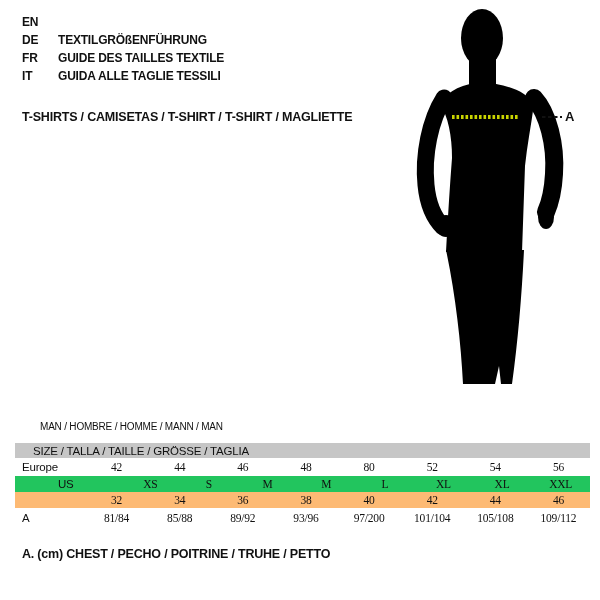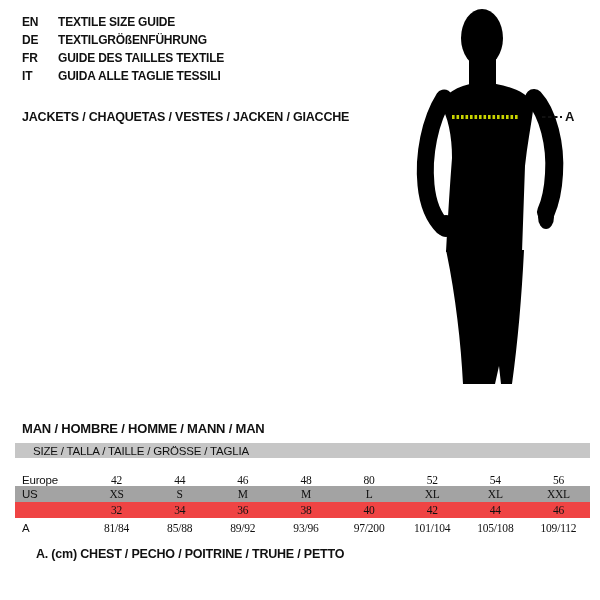--- a/index.html
+++ b/index.html
@@ -20,62 +20,61 @@
   .cat-line { height:18px; line-height:18px; font-size:12.5px;
               font-weight:bold; letter-spacing:-0.2px; }
 
   
   .figure { position:absolute; left:410px; top:0; width:190px; height:400px; }
   .figure svg { position:absolute; left:0; top:0; }
   .measure-label { position:absolute; left:155px; top:109px;
                    font-size:13px; font-weight:bold; line-height:15px; }
 
   
-  .section-title { position:absolute; left:22px; top:421px;
-                   font-size:13px; font-weight:bold; letter-spacing:-0.2px; }
+  .section-title { position:absolute; left:40px; top:421px;
+                   font-size:10px; font-weight:normal; letter-spacing:-0.2px; }
 
   
   .size-table { position:absolute; left:15px; top:443px; width:575px;
                 font-size:11.5px; letter-spacing:-0.2px; }
   .table-header { height:15px; line-height:17px; padding-left:18px; }
   .t-row { display:flex; align-items:center; height:16px; }
   .t-row.tall { height:19px; }
   .t-label { width:70px; padding-left:7px; }
   .t-cell { flex:1; text-align:center;font-family:Liberation Serif, serif; }
 
   
-  .footnote { position:absolute; left:36px; top:547px;
+  .footnote { position:absolute; left:22px; top:547px;
               font-size:12.5px; font-weight:bold; letter-spacing:-0.2px; }
 </style>
 </head>
 <body>
 
 <div class="canvas">
 
   <div class="lang-list">
     <div class="lang-row">
       <span class="lang-code">EN</span>
-      <span class="lang-label">TEXTILE SIZE GUIDE</span>
     </div>
     <div class="lang-row">
       <span class="lang-code">DE</span>
       <span class="lang-label">TEXTILGRÖßENFÜHRUNG</span>
     </div>
     <div class="lang-row">
       <span class="lang-code">FR</span>
       <span class="lang-label">GUIDE DES TAILLES TEXTILE</span>
     </div>
     <div class="lang-row">
       <span class="lang-code">IT</span>
       <span class="lang-label">GUIDA ALLE TAGLIE TESSILI</span>
     </div>
   </div>
 
   <div class="cat-lines">
-    <div class="cat-line">JACKETS / CHAQUETAS / VESTES / JACKEN / GIACCHE</div>
+    <div class="cat-line">T-SHIRTS / CAMISETAS / T-SHIRT / T-SHIRT / MAGLIETTE</div>
   </div>
 
   <div class="figure">
     <svg width="190" height="400" viewBox="0 0 190 400">
       <g fill="#000000">
 
         <ellipse cx="72" cy="38" rx="21" ry="29"></ellipse>
 
         <rect x="59" y="50" width="27" height="38"></rect>
 
@@ -100,45 +99,45 @@
       <line x1="132" y1="117" x2="152" y2="117" stroke-width="2.2" stroke-dasharray="3.5 2.5" stroke="#111111"></line>
     </svg>
     <span class="measure-label">A</span>
   </div>
 
   <div class="section-title">MAN / HOMBRE / HOMME / MANN / MAN</div>
 
   <div class="size-table">
     <div class="table-header" style="background:#c6c6c6;">SIZE / TALLA / TAILLE / GRÖSSE / TAGLIA</div>
 
-    <div class="t-row" style="height:28px;align-items:flex-end;">
+    <div class="t-row" style="height:18px;">
       <span class="t-label">Europe</span>
       <span class="t-cell">42</span>
       <span class="t-cell">44</span>
       <span class="t-cell">46</span>
       <span class="t-cell">48</span>
       <span class="t-cell">80</span>
       <span class="t-cell">52</span>
       <span class="t-cell">54</span>
       <span class="t-cell">56</span>
     </div>
 
-    <div class="t-row" style="background:#a3a3a3;">
+    <div class="t-row" style="background:#22c55e;padding-left:36px;">
       <span class="t-label">US</span>
       <span class="t-cell">XS</span>
       <span class="t-cell">S</span>
       <span class="t-cell">M</span>
       <span class="t-cell">M</span>
       <span class="t-cell">L</span>
       <span class="t-cell">XL</span>
       <span class="t-cell">XL</span>
       <span class="t-cell">XXL</span>
     </div>
 
-    <div class="t-row" style="background:#ef4444;">
+    <div class="t-row" style="background:#fdba74;">
       <span class="t-label"></span>
       <span class="t-cell">32</span>
       <span class="t-cell">34</span>
       <span class="t-cell">36</span>
       <span class="t-cell">38</span>
       <span class="t-cell">40</span>
       <span class="t-cell">42</span>
       <span class="t-cell">44</span>
       <span class="t-cell">46</span>
     </div>

